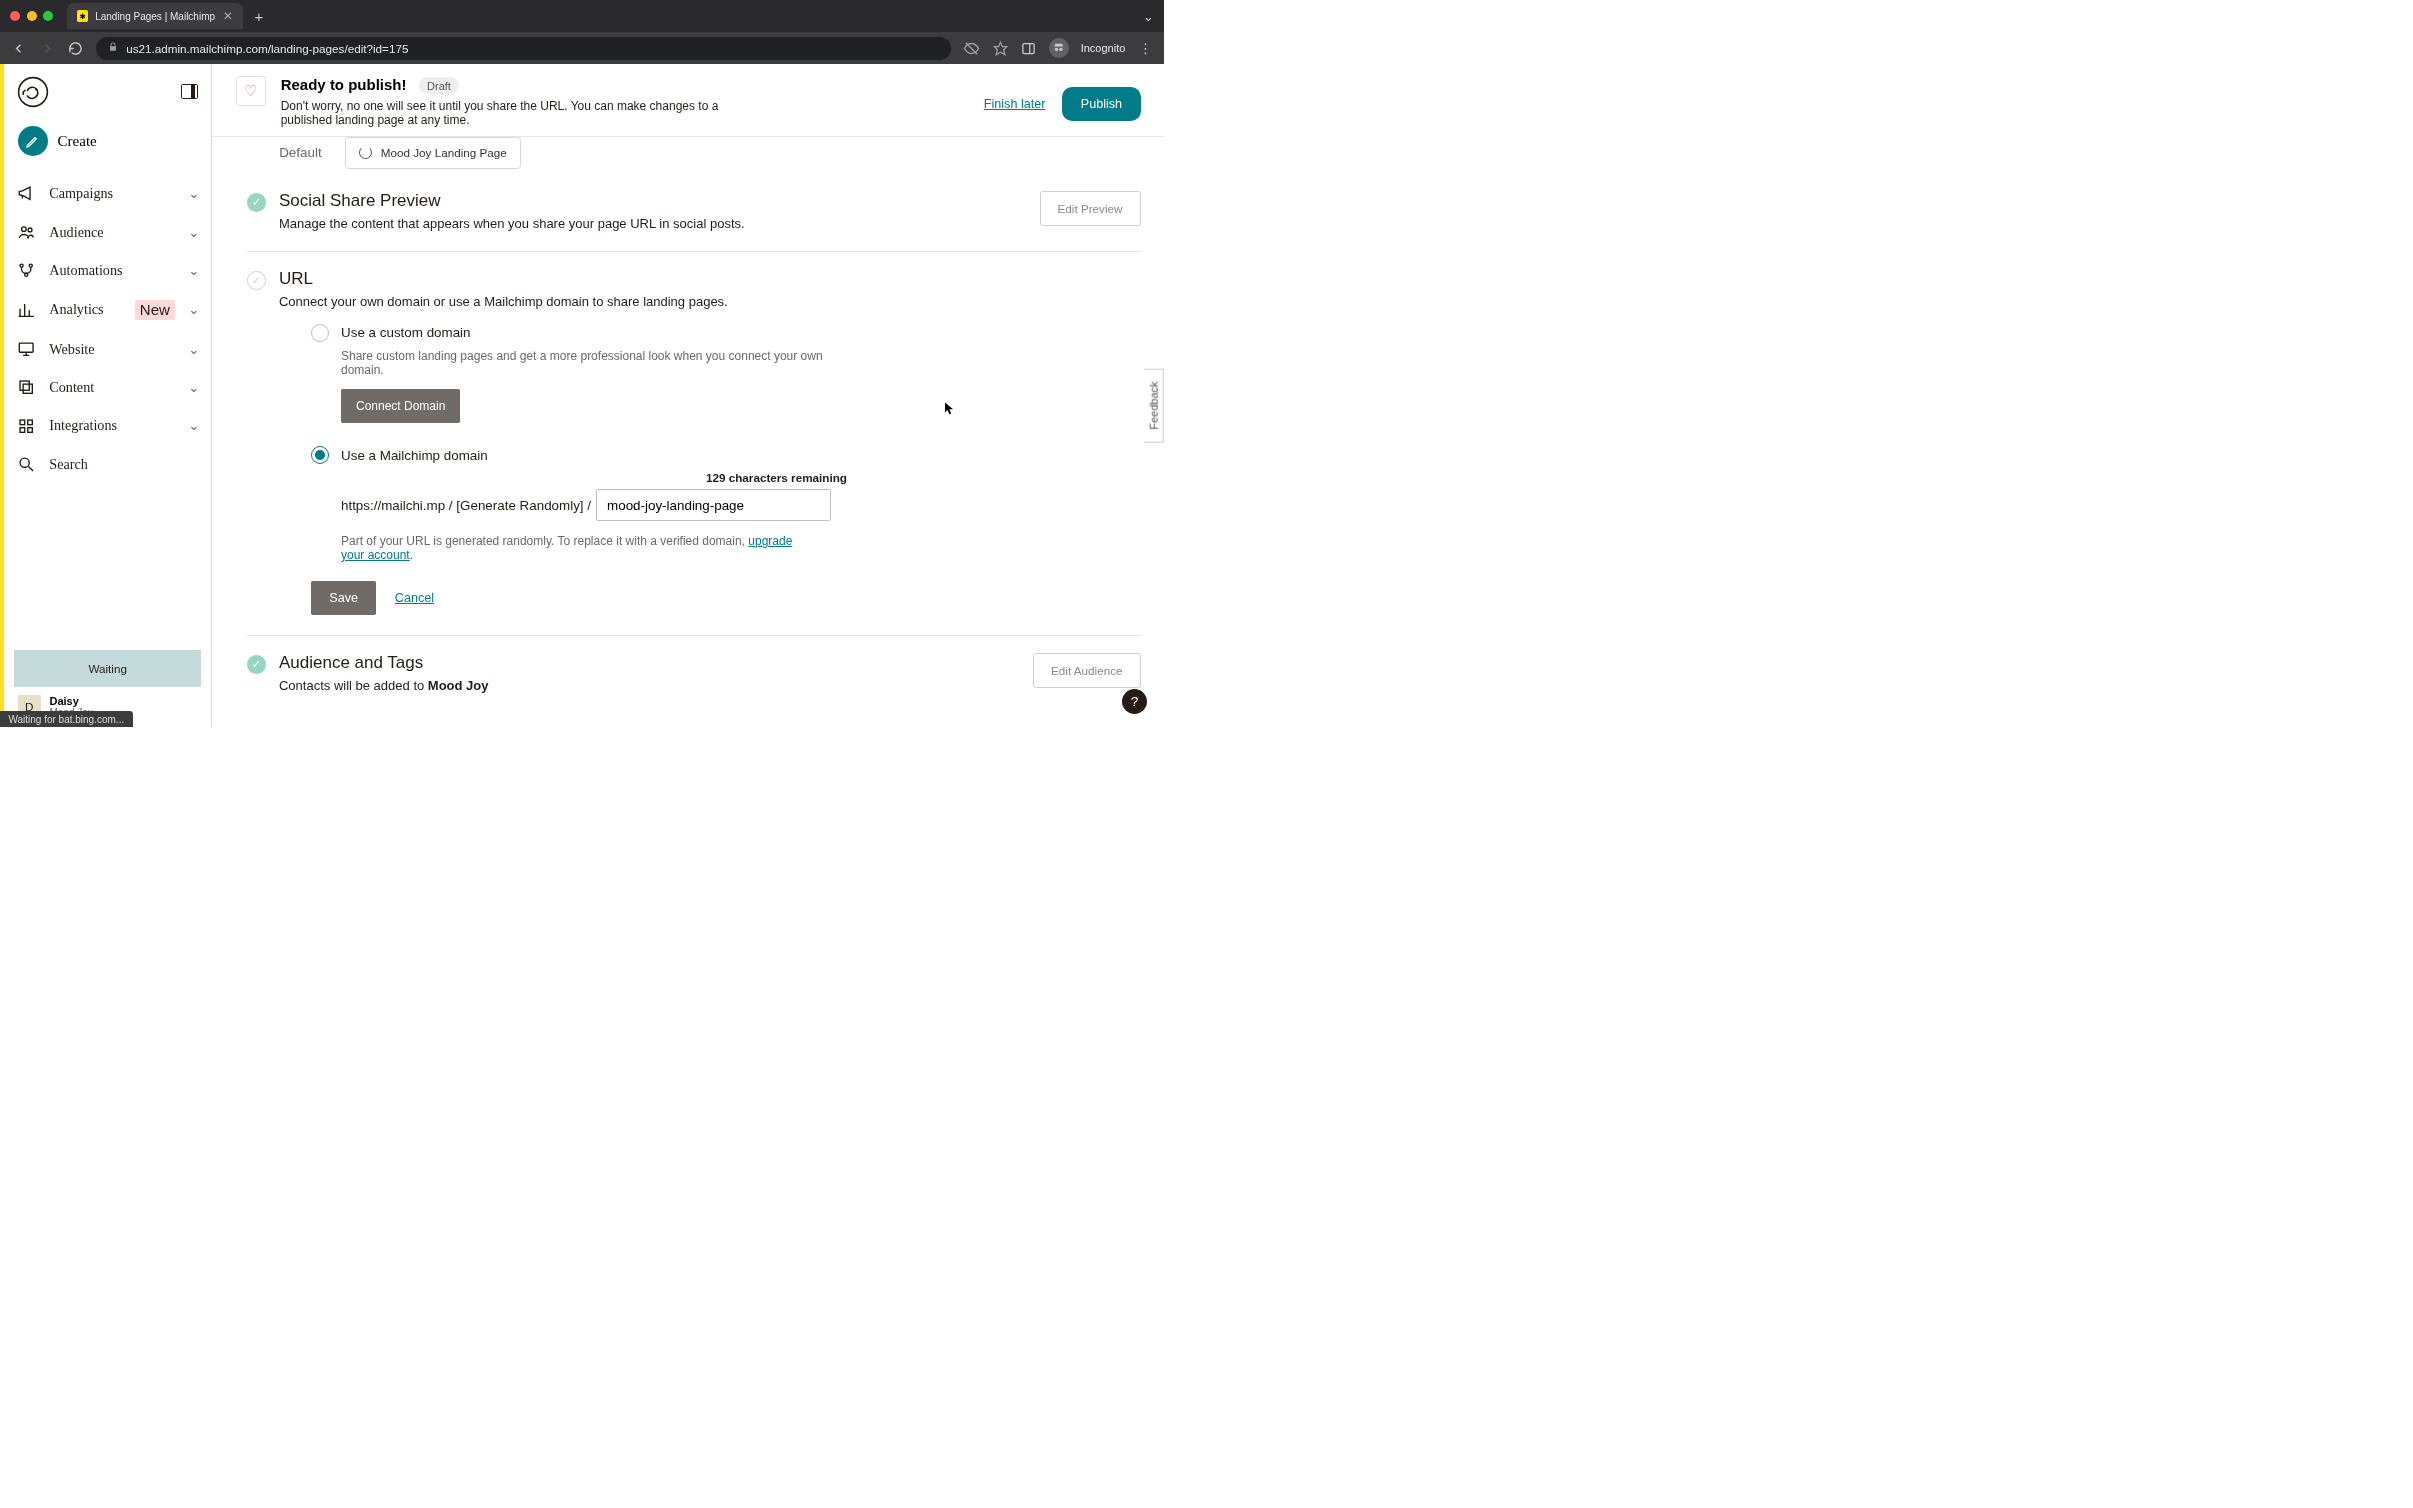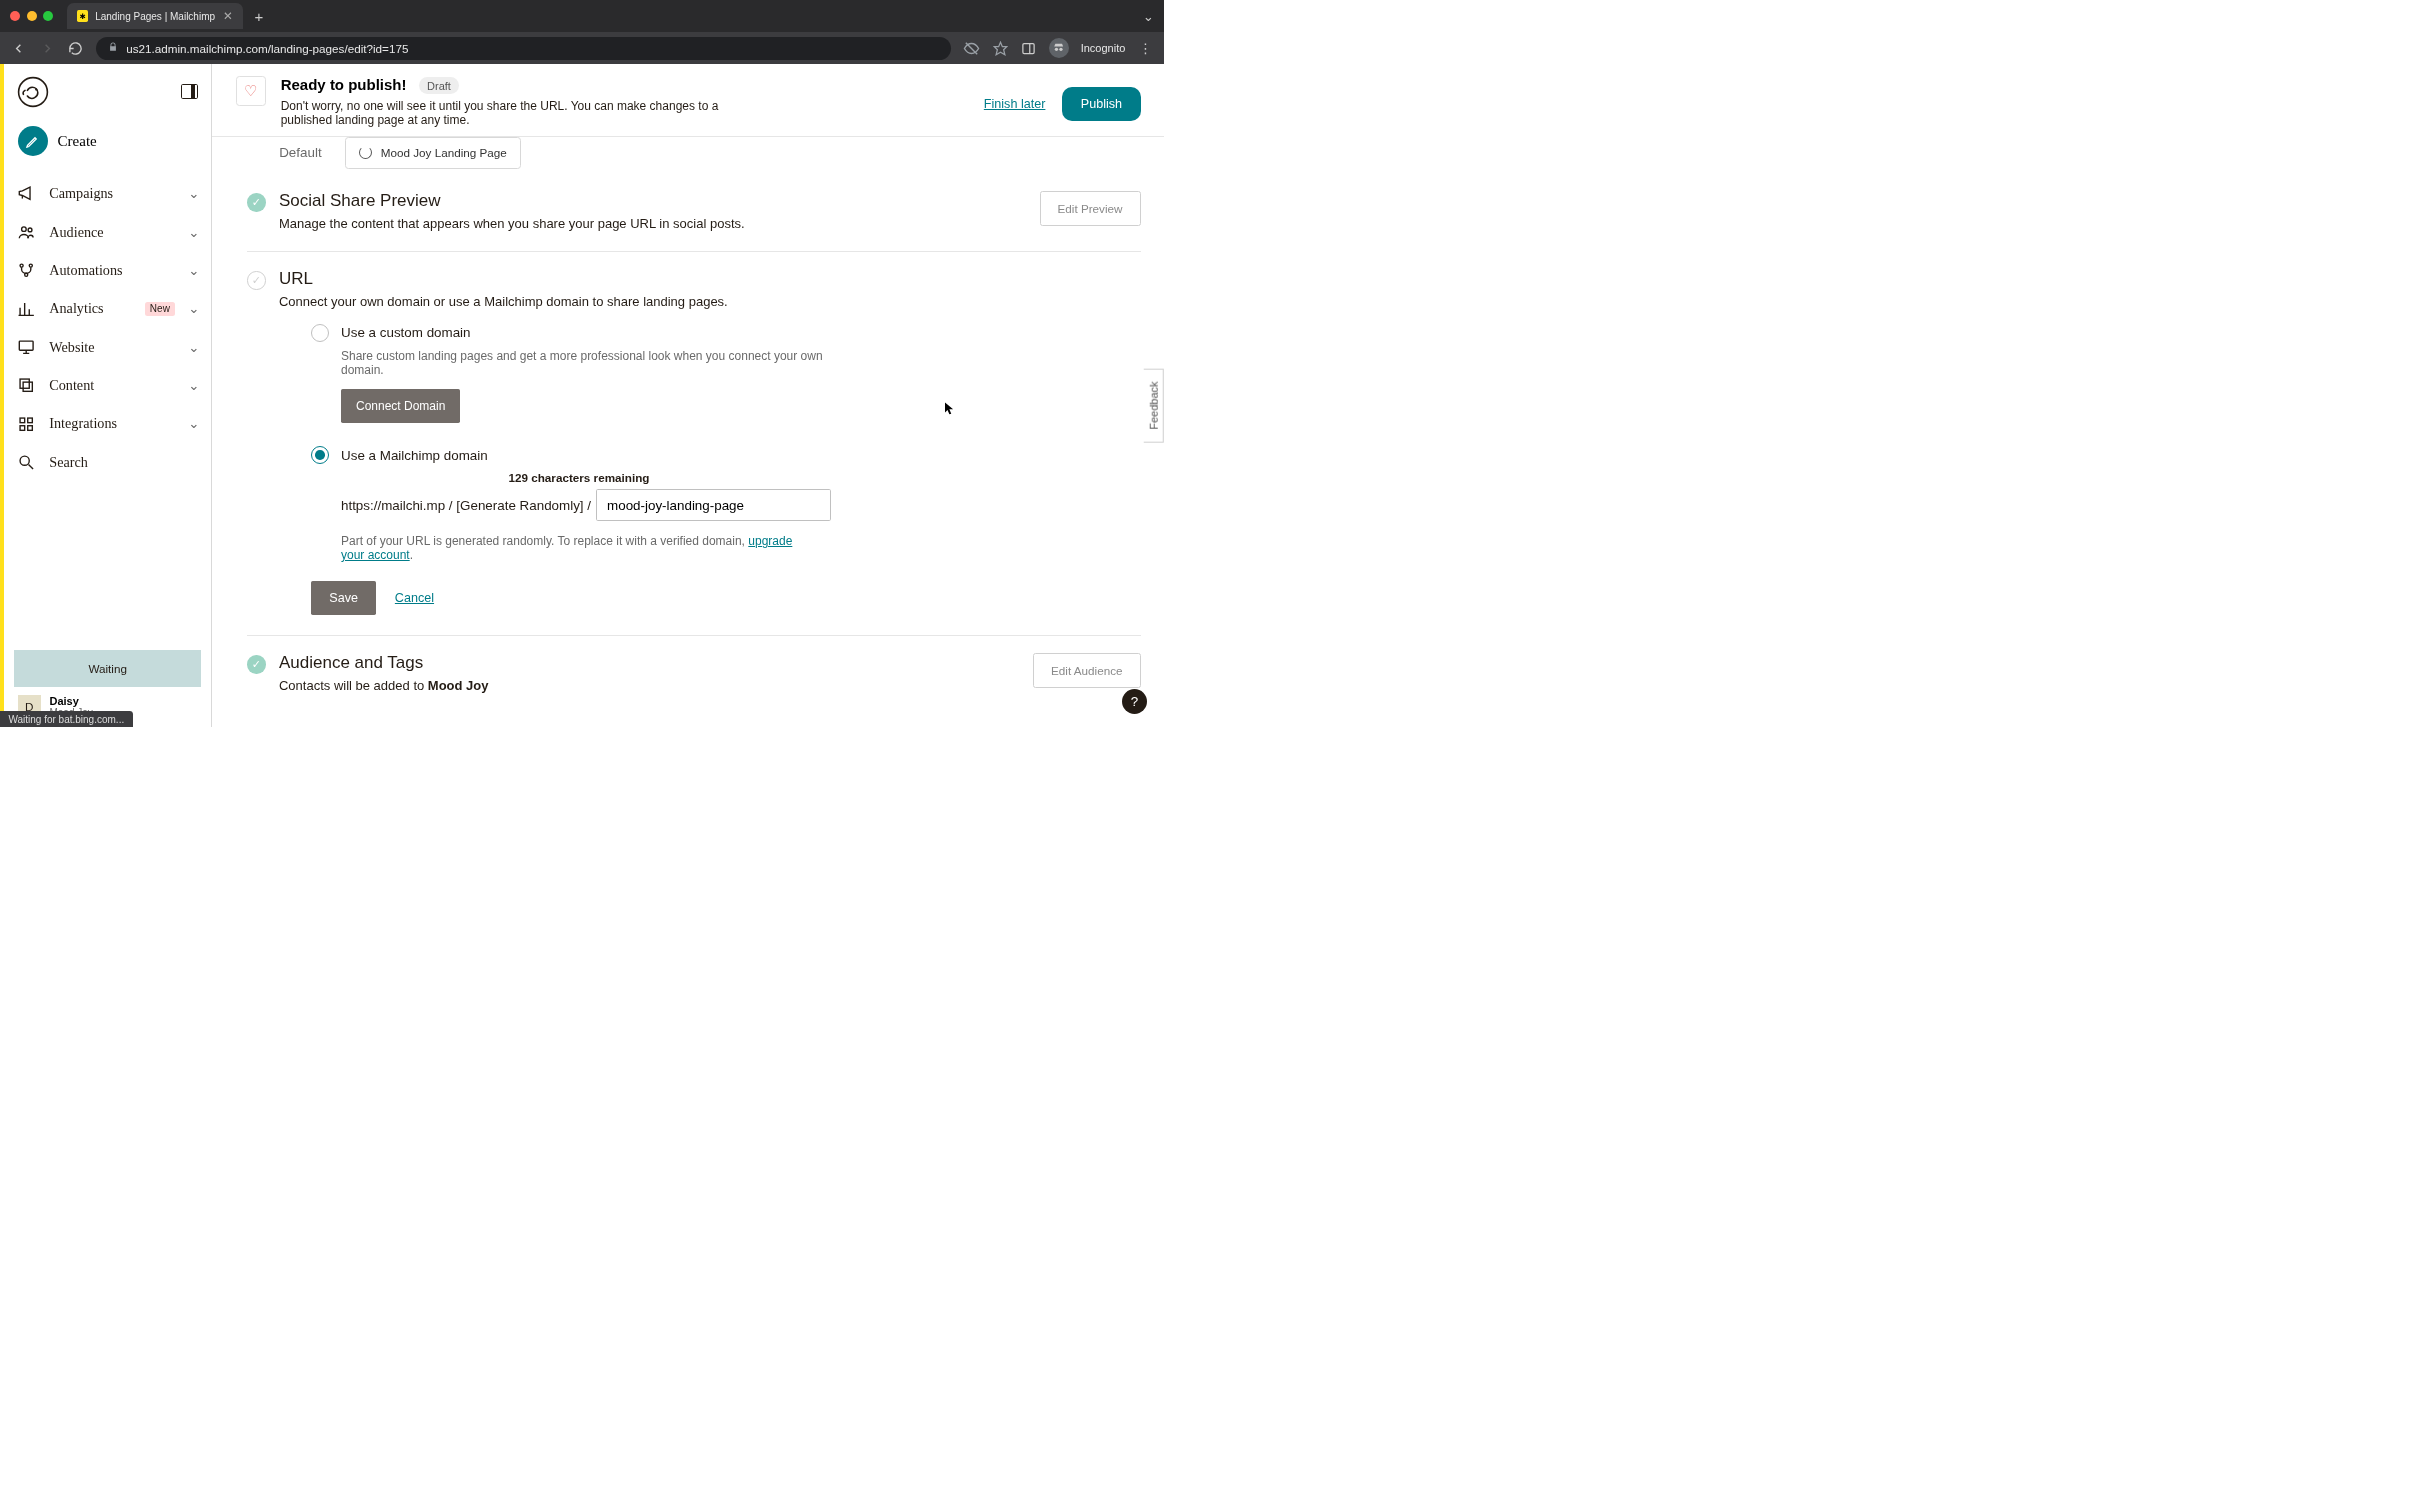--- a/index.html
+++ b/index.html
@@ -108,21 +108,21 @@
 
     .nav-item {
       display: flex; align-items: center; gap: 13.4px;
       padding: 10px 11.7px;
       cursor: pointer;
     }
     .nav-icon { width: 20px; display: flex; justify-content: center; color: #241c15; }
     .nav-label { font-size: 14.2px; font-family: Georgia, serif; flex: 1; color: #241c15; }
     .nav-chevron { color: #666; }
     .nav-badge {
-      background: #ffd8d9; color: #241c15; font-size: 10px; padding: 1.7px 5px; border-radius: 2.5px;
+      background: #ffd8d9; color: #241c15; font-size: 15px; padding: 1.7px 5px; border-radius: 2.5px;
     }
 
     .sidebar-bottom {
       margin-top: auto;
       padding: 0 10px 8.4px;
     }
     .upgrade-box {
       background: #c5dbdb; text-align: center; padding: 11.7px;
       font-size: 11.7px; color: #241c15; cursor: pointer;
     }
@@ -201,21 +201,21 @@
       content: ""; position: absolute; inset: 3.4px; background: #007c89; border-radius: 50%;
     }
     .radio-label { font-size: 13.4px; color: #241c15; }
     .helper-text { font-size: 12px; color: #6a6a6a; margin: 6.7px 0 11.7px 30px; }
     .connect-btn {
       background: #716b67; color: #fff; border: none; padding: 10px 15px;
       font-size: 12px; font-weight: 500; border-radius: 1.7px; margin-left: 30px;
     }
 
     .domain-block { margin-top: 23.5px; }
-    .chars-remaining { text-align: center; font-size: 11.7px; font-weight: 600; color: #241c15; margin-bottom: 5px; }
+    .chars-remaining { text-align: right; font-size: 11.7px; font-weight: 600; color: #241c15; margin-bottom: 5px; }
     .domain-line { display: flex; align-items: center; gap: 5px; font-size: 13.4px; }
     .domain-prefix { color: #241c15; }
     .slug-input {
       border: 0.8px solid #c0c0c0; padding: 7.5px 10px; font-size: 13.4px;
       width: 235px; border-radius: 1.7px;
     }
     .upgrade-note { font-size: 12px; color: #6a6a6a; margin-top: 13.4px; max-width: 478px; }
     .upgrade-note a { color: #007c89; text-decoration: underline; }
 
     .actions-row { display: flex; align-items: center; gap: 18.4px; margin-top: 18.4px; }

